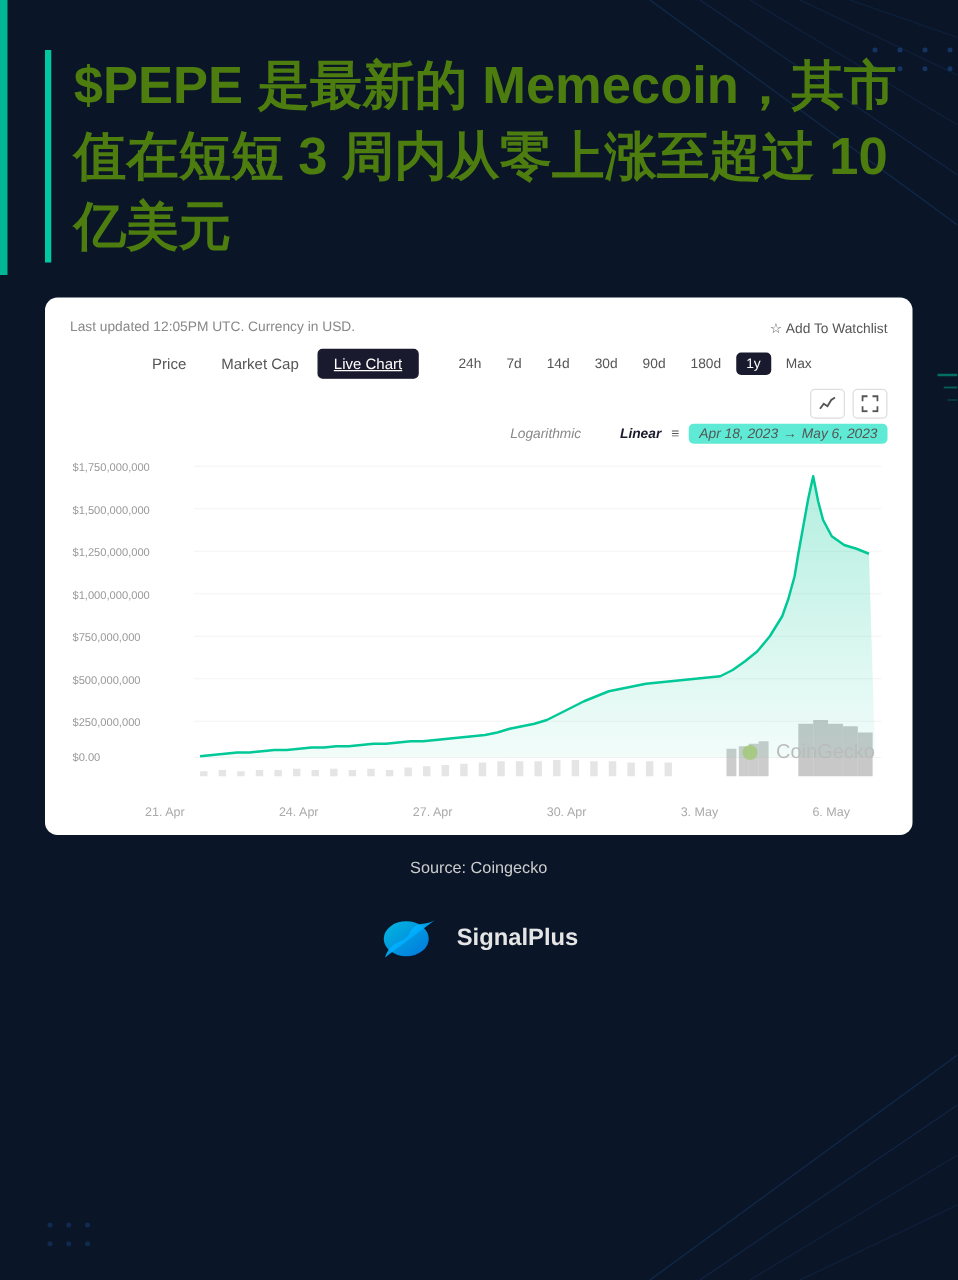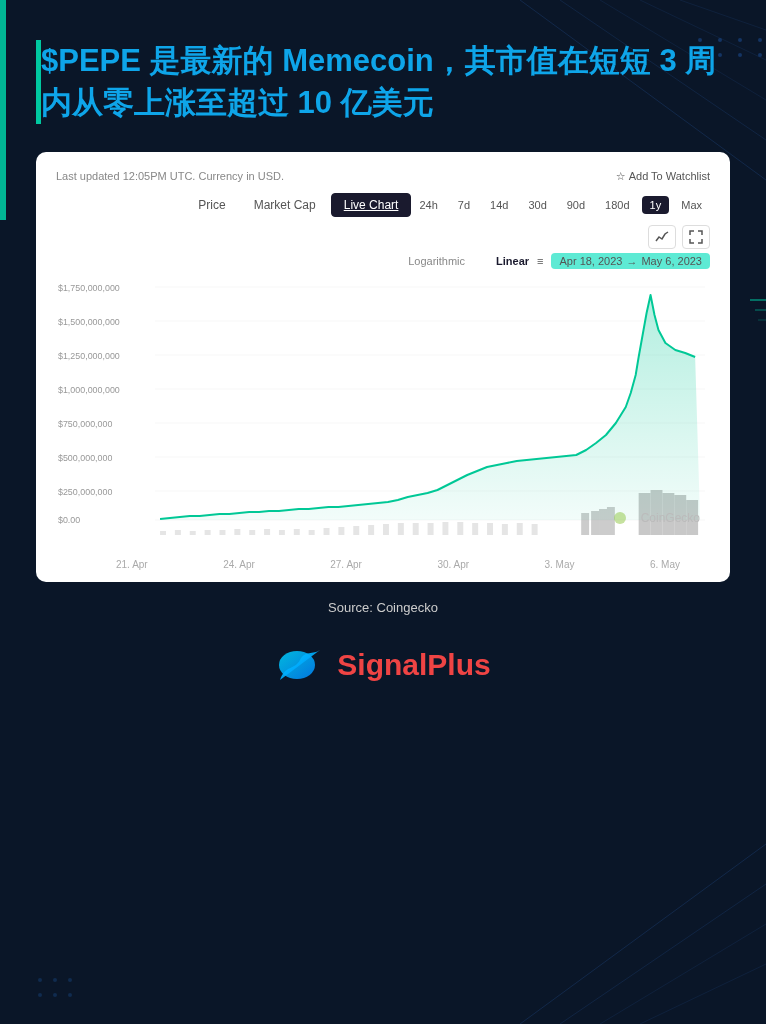--- a/index.html
+++ b/index.html
@@ -13,26 +13,27 @@
     }
 
     .content-wrapper {
       position: relative;
       z-index: 1;
       padding: 40px 36px 40px 36px;
     }
 
     
     .headline {
-      color: #0ea5e9;
-      font-size: 31px;
+      color: #4d7c0f;
+      font-size: 42px;
       font-weight: 700;
       line-height: 1.35;
       margin-bottom: 28px;
       border-left: 5px solid #00c8a0;
+      padding-left: 18px;
     }
 
     
     .chart-card {
       background: #ffffff;
       border-radius: 10px;
       padding: 18px 20px 12px 20px;
       margin-bottom: 18px;
     }
 
@@ -42,38 +43,39 @@
       color: #1a1a2e;
       margin-bottom: 2px;
     }
 
     .chart-subtitle {
       font-size: 11px;
       color: #888;
       margin-bottom: 10px;
       display: flex;
       justify-content: space-between;
-      align-items: center;
+      align-items: flex-start;
     }
 
     .watchlist-btn {
       font-size: 11px;
       color: #555;
       cursor: pointer;
       display: flex;
       align-items: center;
       gap: 3px;
     }
 
     
     .tab-row {
       display: flex;
       align-items: center;
-      justify-content: flex-end;
+      justify-content: center;
       margin-bottom: 8px;
+      gap: 24px;
     }
 
     .tabs-left {
       display: flex;
       gap: 2px;
     }
 
     .tab {
       padding: 4px 12px;
       font-size: 12px;
@@ -132,20 +134,21 @@
 
     
     .scale-date-row {
       display: flex;
       justify-content: flex-end;
       align-items: center;
       gap: 8px;
       margin-bottom: 6px;
       font-size: 11px;
       color: #888;
+      font-style: italic;
     }
 
     .scale-option {
       cursor: pointer;
       color: #888;
     }
 
     .scale-option.active {
       color: #1a1a2e;
       font-weight: 600;
@@ -172,21 +175,21 @@
 
     .chart-svg {
       width: 100%;
       height: 100%;
     }
 
     .coingecko-watermark {
       position: absolute;
       bottom: 30px;
       right: 10px;
-      font-size: 12px;
+      font-size: 16px;
       color: #bbb;
       display: flex;
       align-items: center;
       gap: 14px;
     }
 
     
     .x-axis {
       display: flex;
       justify-content: space-between;
@@ -211,23 +214,23 @@
       gap: 12px;
       margin-top: 10px;
     }
 
     .logo-icon {
       width: 50px;
       height: 40px;
     }
 
     .logo-text {
-      font-size: 30px;
+      font-size: 19px;
       font-weight: 700;
-      color: #ef4444;
+      color: #e5e5e5;
     }
 
     
     .bg-svg {
       position: absolute;
       top: 0; right: 0;
       width: 100%; height: 100%;
       pointer-events: none;
     }
   </style>

